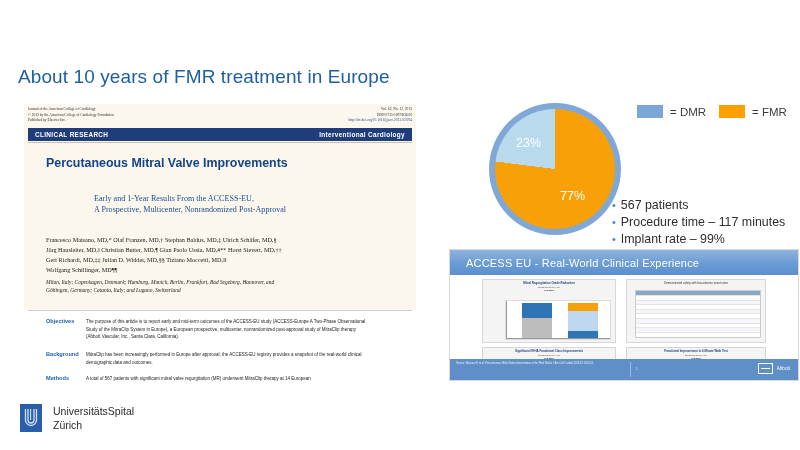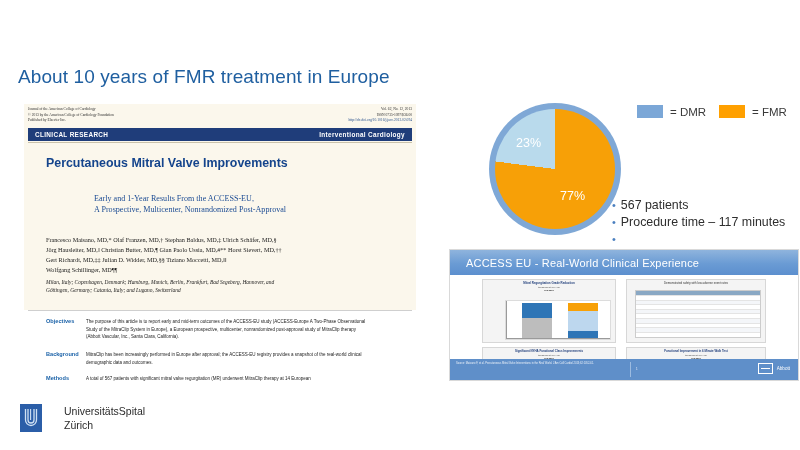--- a/index.html
+++ b/index.html
@@ -150,21 +150,21 @@
   }
   #access .abbott .txt{font-size:4.6px;color:#ffffff;line-height:1.25;}
   #access .tbl{position:absolute;border:1px solid #ccc;background:#fff;}
   #access .tbl .th{
     height:4px;background:#8aa8c4;
   }
   #access .tbl .tr{height:3.6px;border-top:1px solid #e4e4e4;display:flex;}
   #access .tbl .tr:nth-child(odd){background:#f4f6f9;}
 
   
-  #usz{position:absolute;left:20px;top:404px;display:flex;align-items:center;gap:22px;}
+  #usz{position:absolute;left:20px;top:404px;display:flex;align-items:center;gap:11px;}
   #usz .sq{
     width:22px;height:28px;background:#2B5EA8;position:relative;flex:0 0 22px;
   }
   #usz .sq svg{position:absolute;left:0;top:0;}
   #usz .nm{font-size:10.5px;color:#2b2b2b;line-height:1.34;}
 </style>
 </head>
 <body>
 
 <div id="slide-title">About 10 years of FMR treatment in Europe</div>
@@ -250,20 +250,21 @@
   <div class="b">
     <span class="dot">•</span>
     <span>567 patients</span>
   </div>
   <div class="b">
     <span class="dot">•</span>
     <span>Procedure time – 117 minutes</span>
   </div>
   <div class="b">
     <span class="dot">•</span>
+    <span>Implant rate – 99%</span>
   </div>
 </div>
 
 <div id="access">
   <div class="hdr">
     <span>ACCESS EU - Real-World Clinical Experience</span>
   </div>
 
   <div class="body">
 

